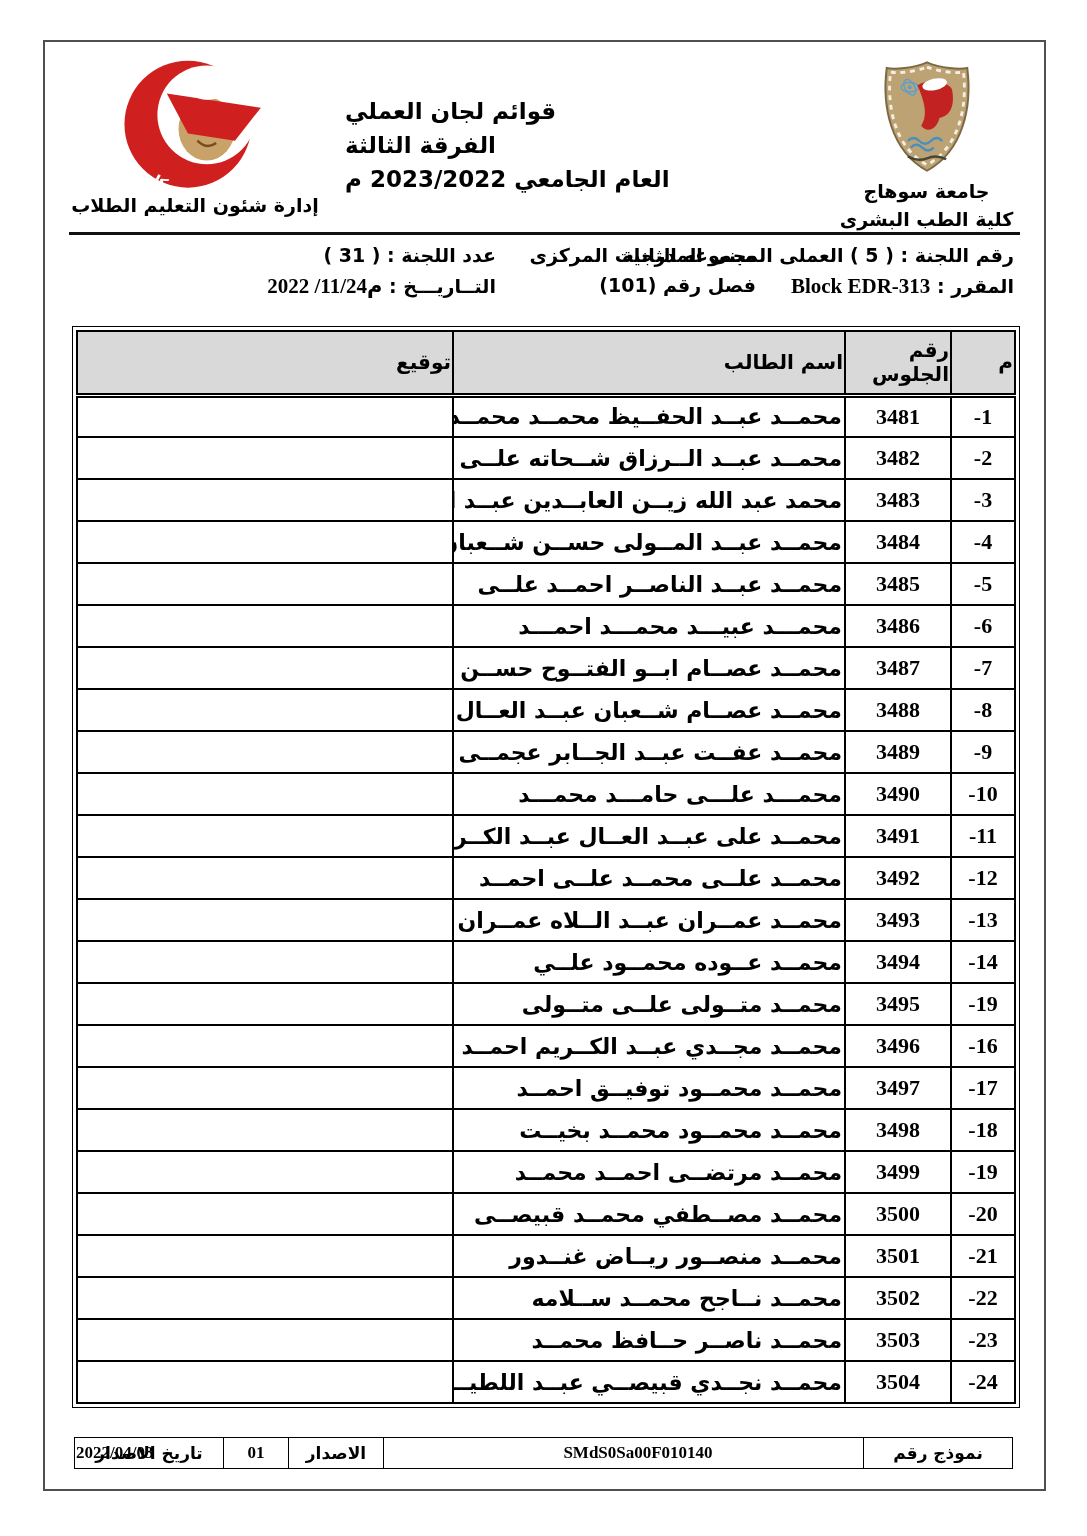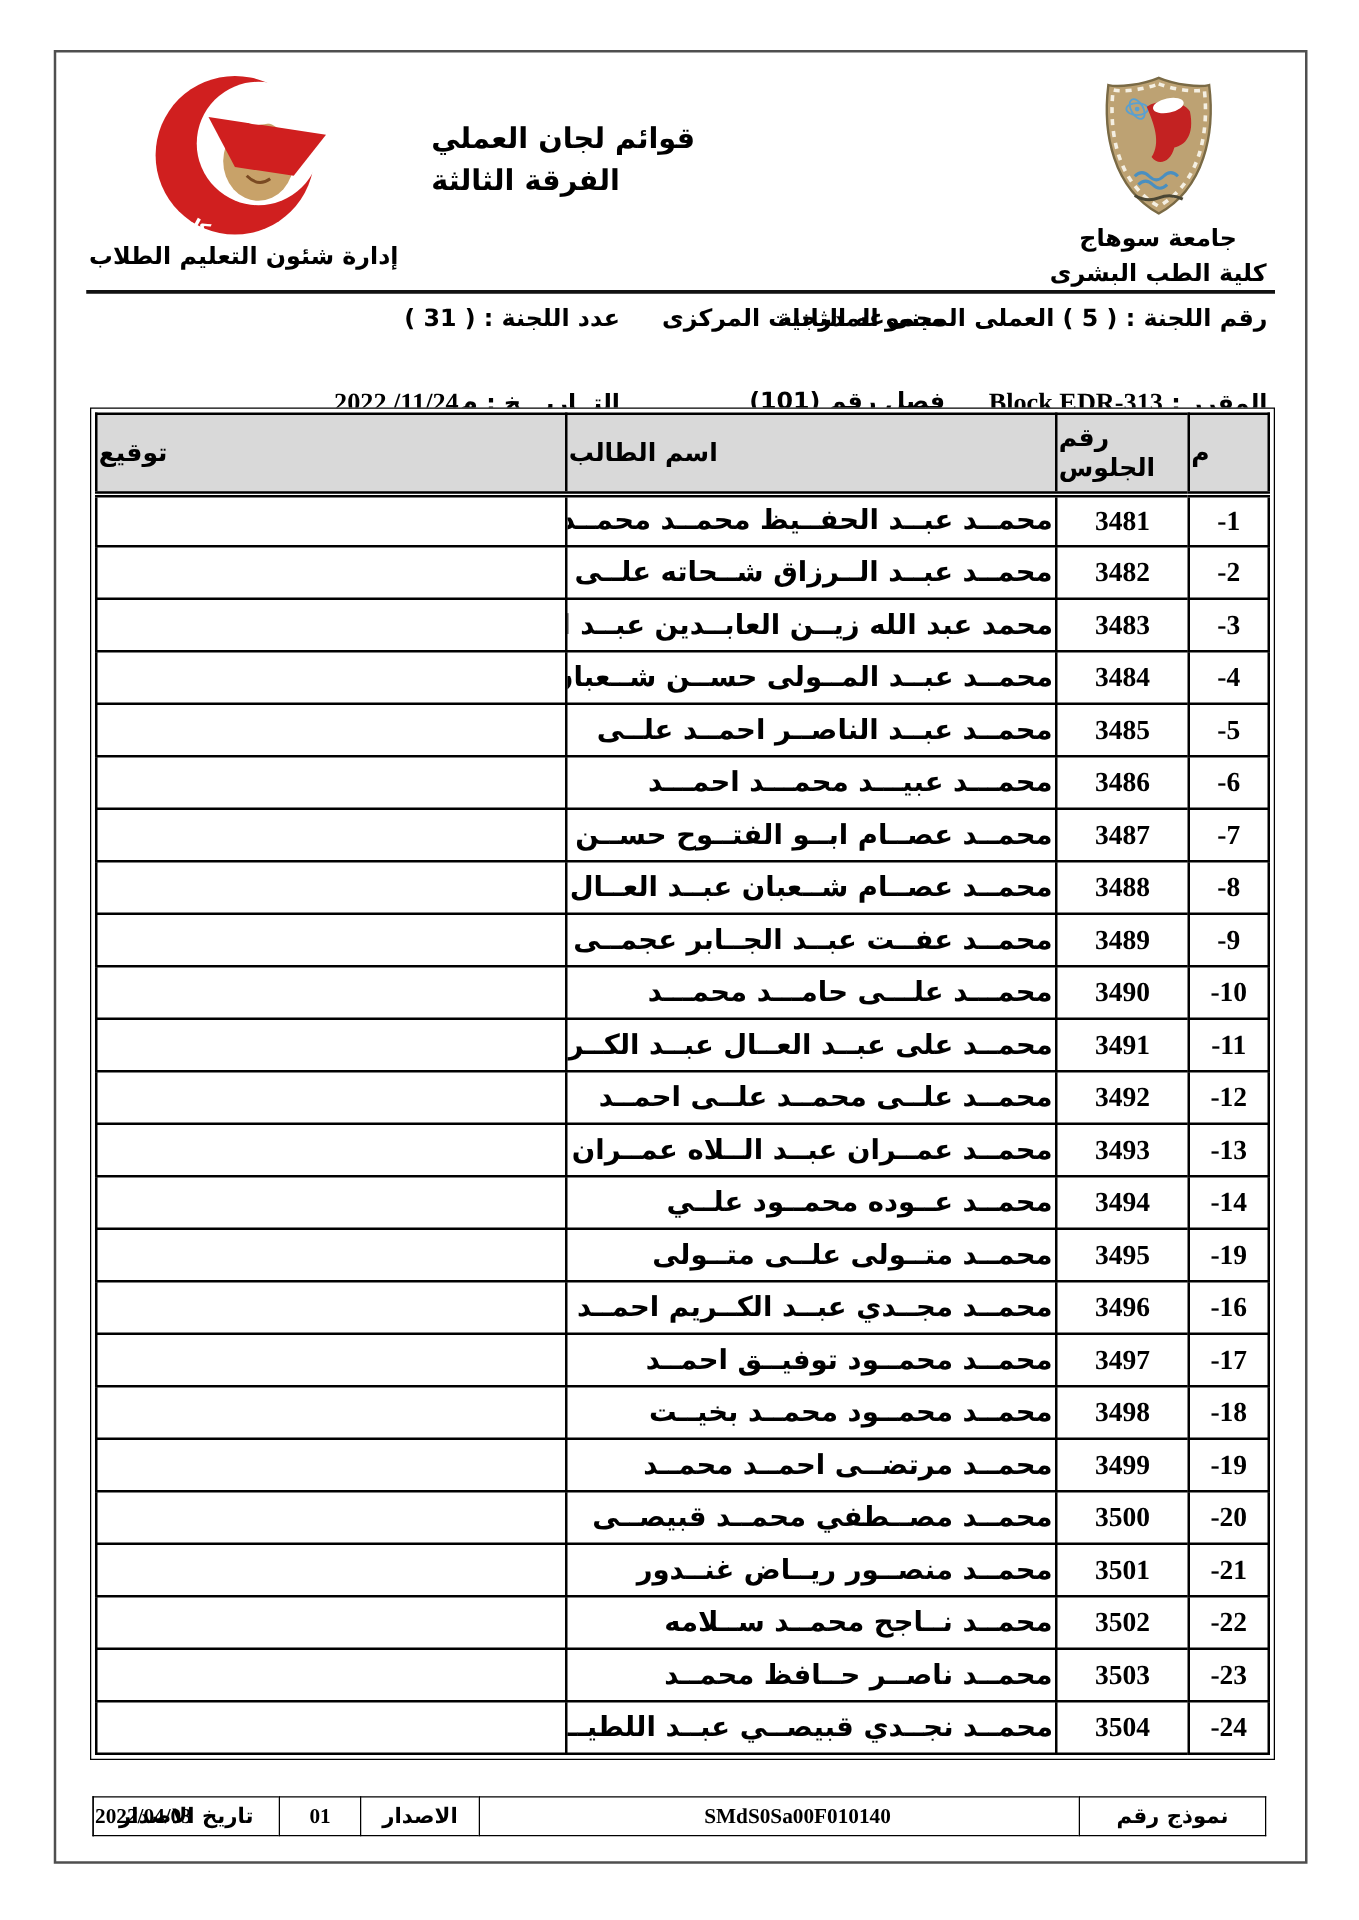--- a/index.html
+++ b/index.html
@@ -16,33 +16,33 @@
   .hdr-right{width:235px;padding-top:16px;text-align:center;}
   .hdr-center{flex:1;text-align:left;padding-top:52px;}
   .hdr-left{width:300px;padding-top:14px;text-align:center;}
   .title-line{font-size:23px;line-height:34px;}
   .org-line{font-size:19px;line-height:26px;margin-top:2px;}
   .unit-line{font-size:19px;margin-top:4px;}
   .hr-thick{position:absolute;left:24px;right:24px;top:190px;border-top:3px solid #111;}
   
   .info{position:absolute;top:196px;left:0;right:0;height:90px;font-size:19px;}
   .info .cell{position:absolute;white-space:nowrap;}
-  .r1{top:6px;} .r2{top:36px;margin-top:36px;}
+  .r1{top:6px;} .r2{top:36px;}
   .c1{right:30px;} .c2{right:288px;} .c3{right:548px;}
   .ltr{direction:ltr;unicode-bidi:isolate;font-family:"Liberation Serif","DejaVu Sans",serif;font-size:21px;}
   
   .tbl-wrap{
     position:absolute;top:284px;left:27px;width:948px;box-sizing:border-box;
     border:1px solid #000;padding:3px;background:#fff;
   }
   table.main{border-collapse:collapse;width:100%;direction:rtl;table-layout:fixed;}
   table.main th,table.main td{border:2px solid #000;box-sizing:border-box;}
   table.main thead th{
     background:#d9d9d9;height:64px;font-size:20px;line-height:24px;
-    border-bottom:5px double #000;vertical-align:middle;text-align:left;
+    border-bottom:5px double #000;vertical-align:middle;text-align:right;
   }
   table.main tbody td{height:42px;vertical-align:middle;}
   .col-idx{width:64px;}
   .col-seat{width:106px;}
   .col-name{width:392px;}
   .c-idx{
     text-align:center;direction:ltr;font-family:"Liberation Serif","DejaVu Sans",serif;
     font-size:22px;font-weight:700;
   }
   .c-seat{
@@ -83,20 +83,21 @@
           <path d="M33,93 q6,-6 12,0 q6,6 12,0" fill="none" stroke="#4a8fc0" stroke-width="2.5"></path>
           <path d="M30,102 q10,6 20,2 q10,-4 20,1" fill="none" stroke="#4a4634" stroke-width="2.5"></path>
         </svg>
         <div class="org-line">جامعة سوهاج</div>
         <div class="org-line">كلية الطب البشرى</div>
       </div>
 
       <div class="hdr-center">
         <div class="title-line">قوائم لجان العملي</div>
         <div class="title-line">الفرقة الثالثة</div>
+        <div class="title-line">العام الجامعي 2023/2022 م</div>
       </div>
 
       <div class="hdr-left">
         <svg width="212" height="134" viewBox="0 0 180 114">
           <defs>
             <path id="arcTop" d="M28,56 A60,48 0 0 1 142,26" fill="none"></path>
             <path id="arcBot" d="M52,108 A62,50 0 0 0 150,80" fill="none"></path>
           </defs>
           <circle cx="84" cy="58" r="54" fill="#d01f1f"></circle>
           <circle cx="100" cy="50" r="42" fill="#ffffff"></circle>

